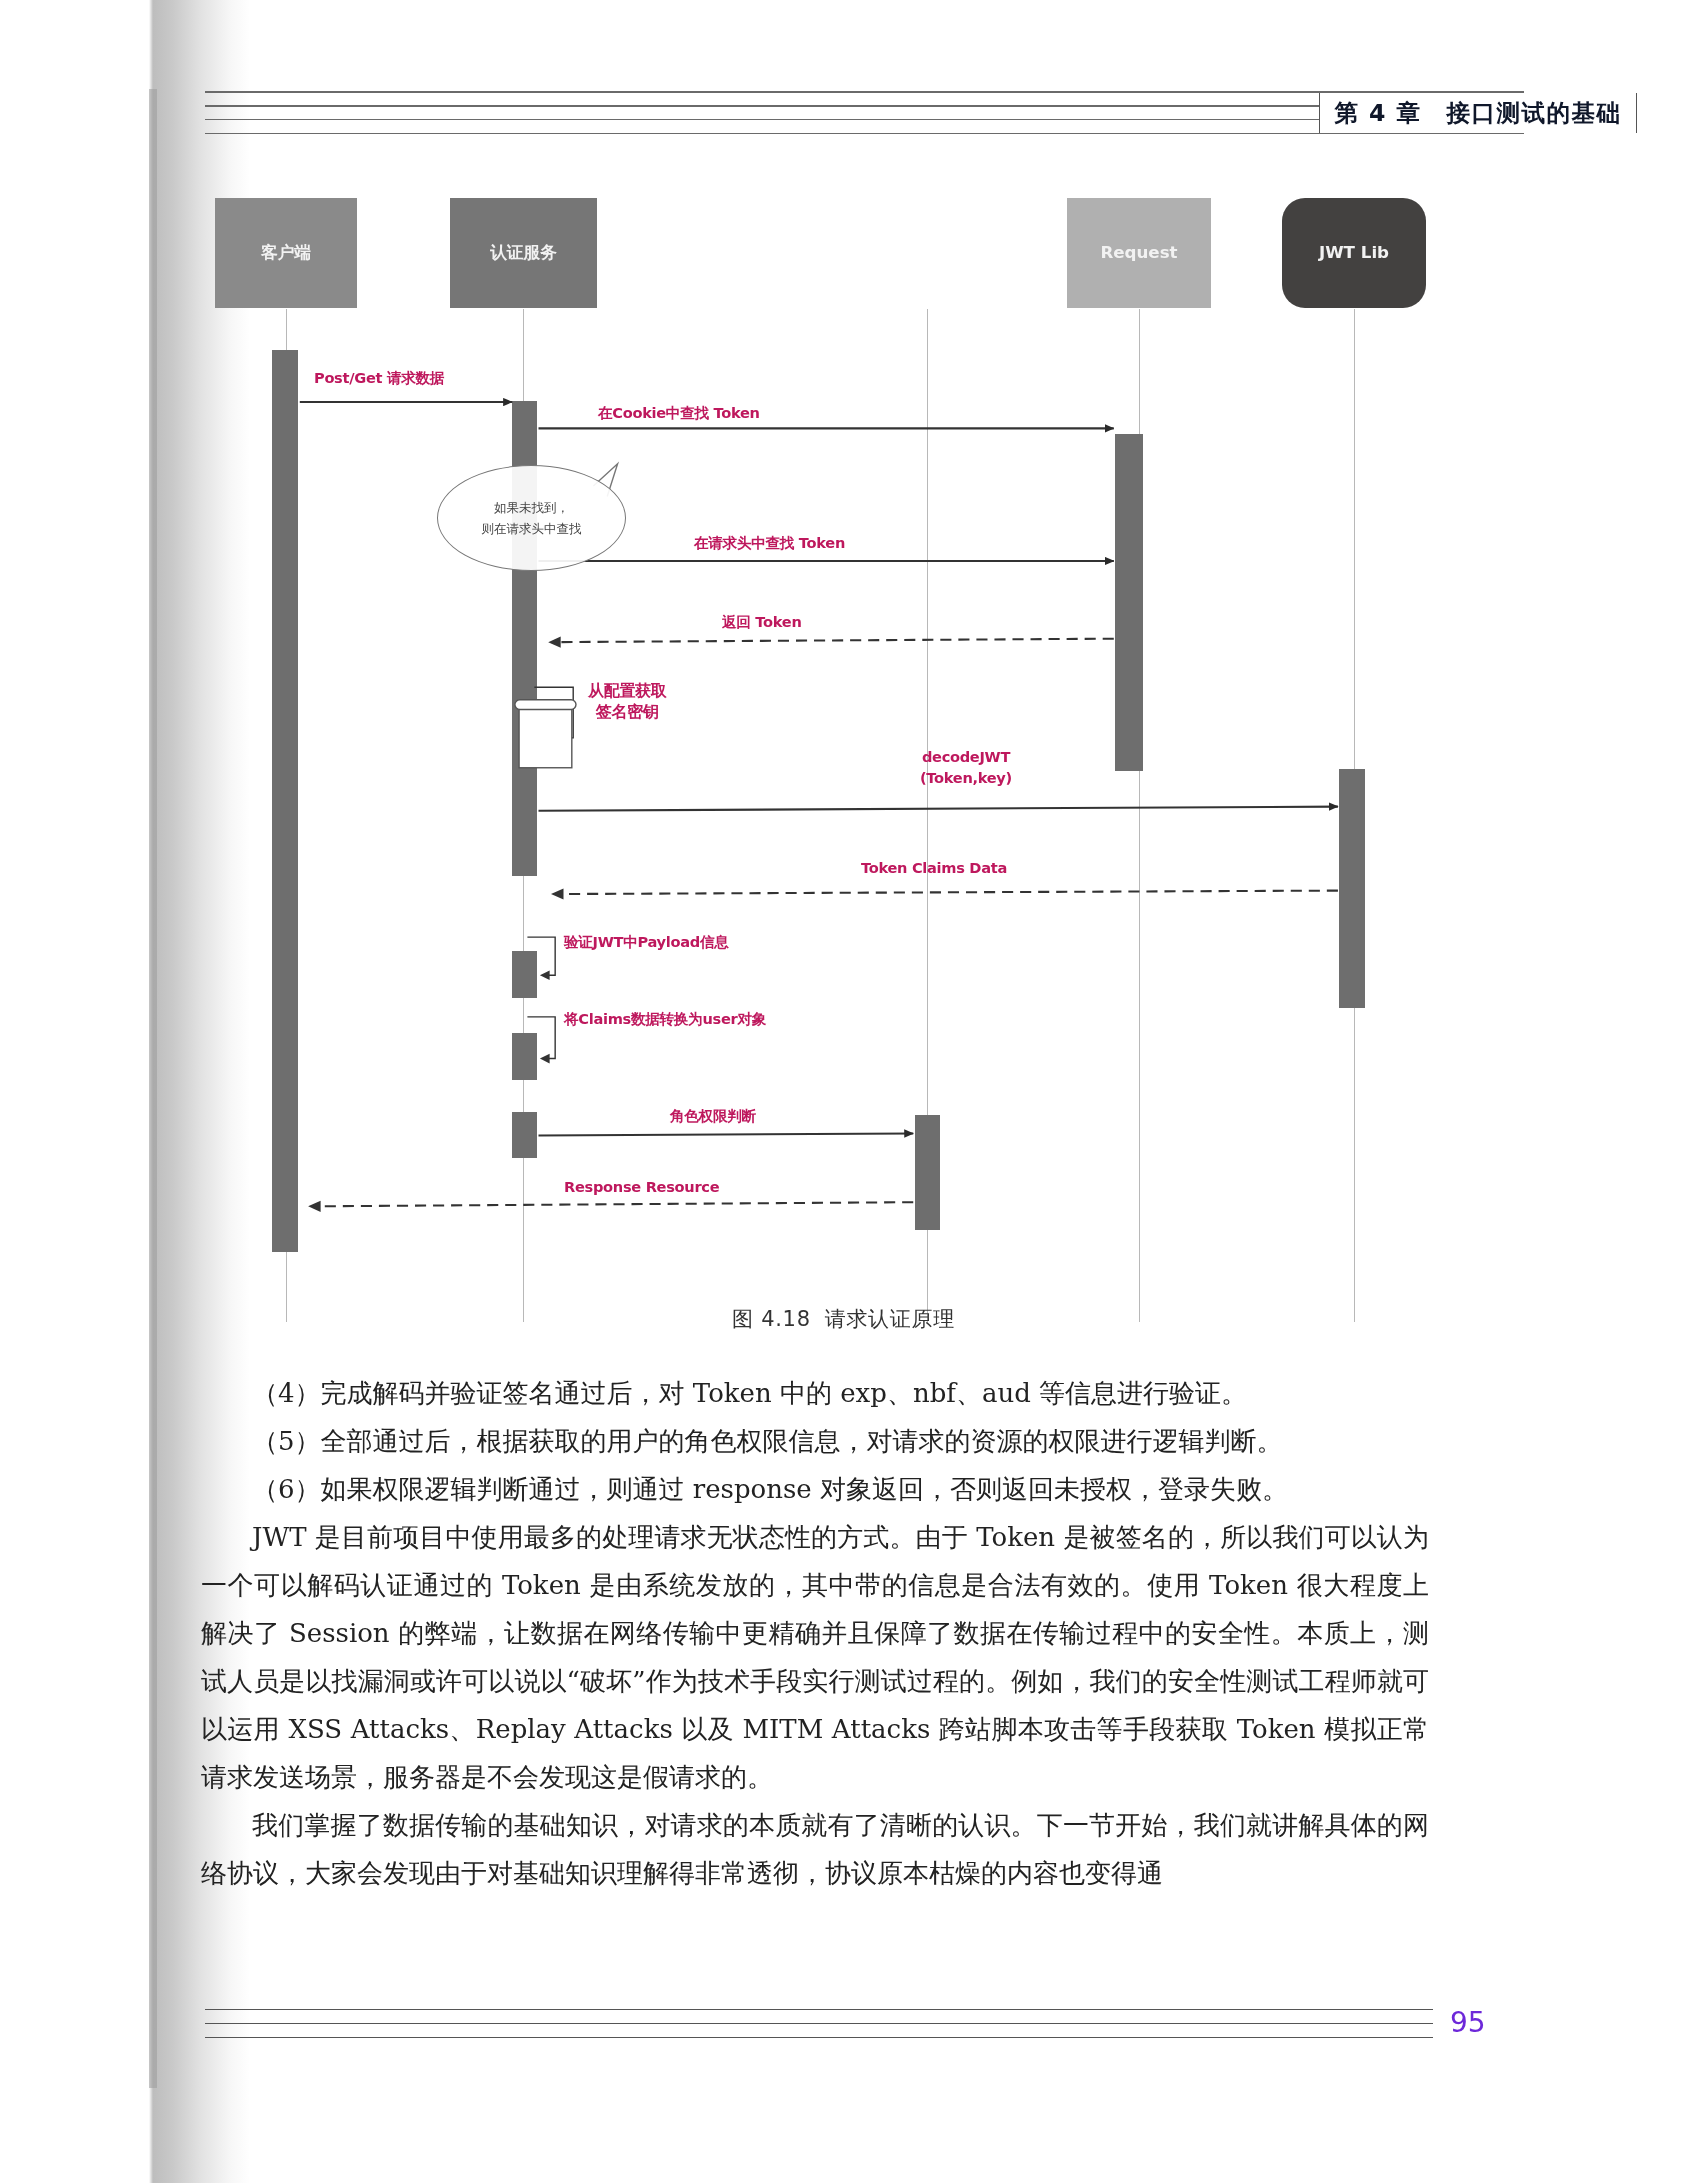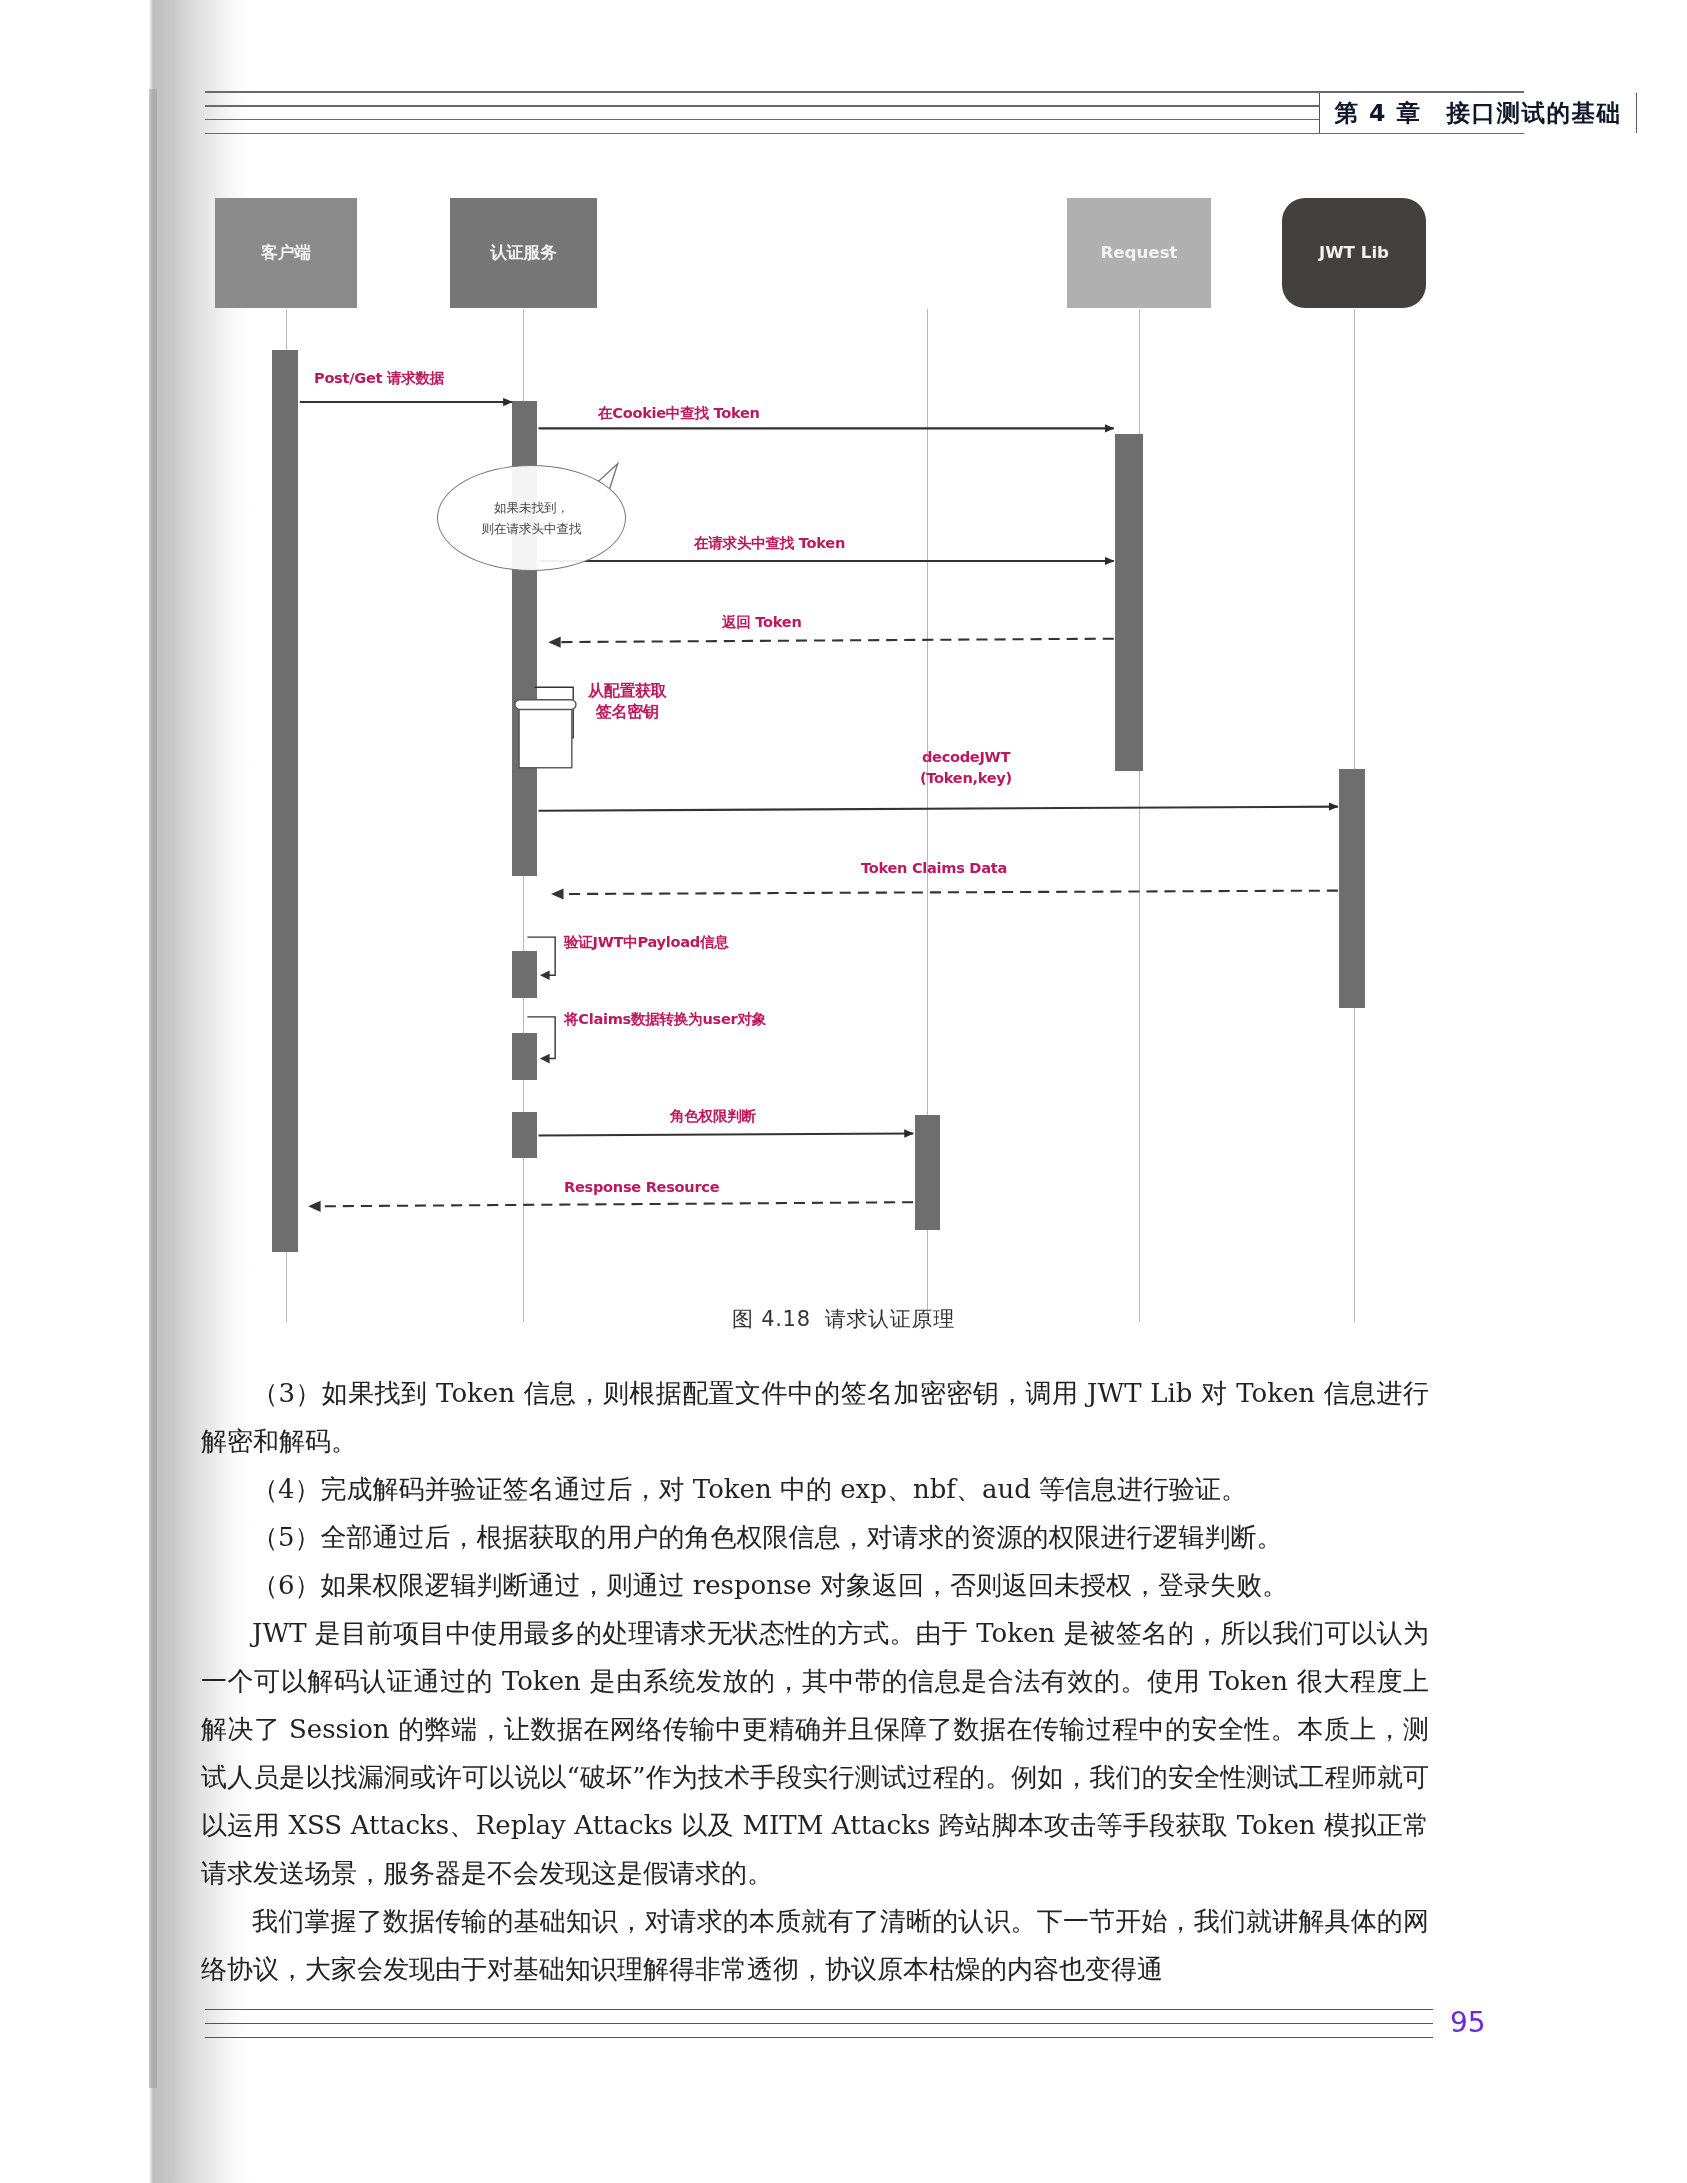--- a/index.html
+++ b/index.html
@@ -187,21 +187,20 @@
     <div class="msg-label" style="left:564px;top:1010px;">将Claims数据转换为user对象</div>
     <div class="msg-label" style="left:670px;top:1107px;">角色权限判断</div>
     <div class="msg-label" style="left:564px;top:1178px;">Response Resource</div>
   </div>
 
   <div class="caption">
     <span style="margin-left:0">图 4.18</span><span>请求认证原理</span>
   </div>
 
   <div class="body-text">
-    <p class="item">（3）如果找到 Token 信息，则根据配置文件中的签名加密密钥，调用 JWT Lib 对 Token 信息进行解密和解码。</p>
     <p class="item">（4）完成解码并验证签名通过后，对 Token 中的 exp、nbf、aud 等信息进行验证。</p>
     <p class="item">（5）全部通过后，根据获取的用户的角色权限信息，对请求的资源的权限进行逻辑判断。</p>
     <p class="item">（6）如果权限逻辑判断通过，则通过 response 对象返回，否则返回未授权，登录失败。</p>
     <p>JWT 是目前项目中使用最多的处理请求无状态性的方式。由于 Token 是被签名的，所以我们可以认为一个可以解码认证通过的 Token 是由系统发放的，其中带的信息是合法有效的。使用 Token 很大程度上解决了 Session 的弊端，让数据在网络传输中更精确并且保障了数据在传输过程中的安全性。本质上，测试人员是以找漏洞或许可以说以“破坏”作为技术手段实行测试过程的。例如，我们的安全性测试工程师就可以运用 XSS Attacks、Replay Attacks 以及 MITM Attacks 跨站脚本攻击等手段获取 Token 模拟正常请求发送场景，服务器是不会发现这是假请求的。</p>
     <p>我们掌握了数据传输的基础知识，对请求的本质就有了清晰的认识。下一节开始，我们就讲解具体的网络协议，大家会发现由于对基础知识理解得非常透彻，协议原本枯燥的内容也变得通</p>
   </div>
 
   <div class="footer">
     <div class="rule" style="top:0;"></div>
     <div class="rule" style="top:14px;"></div>

